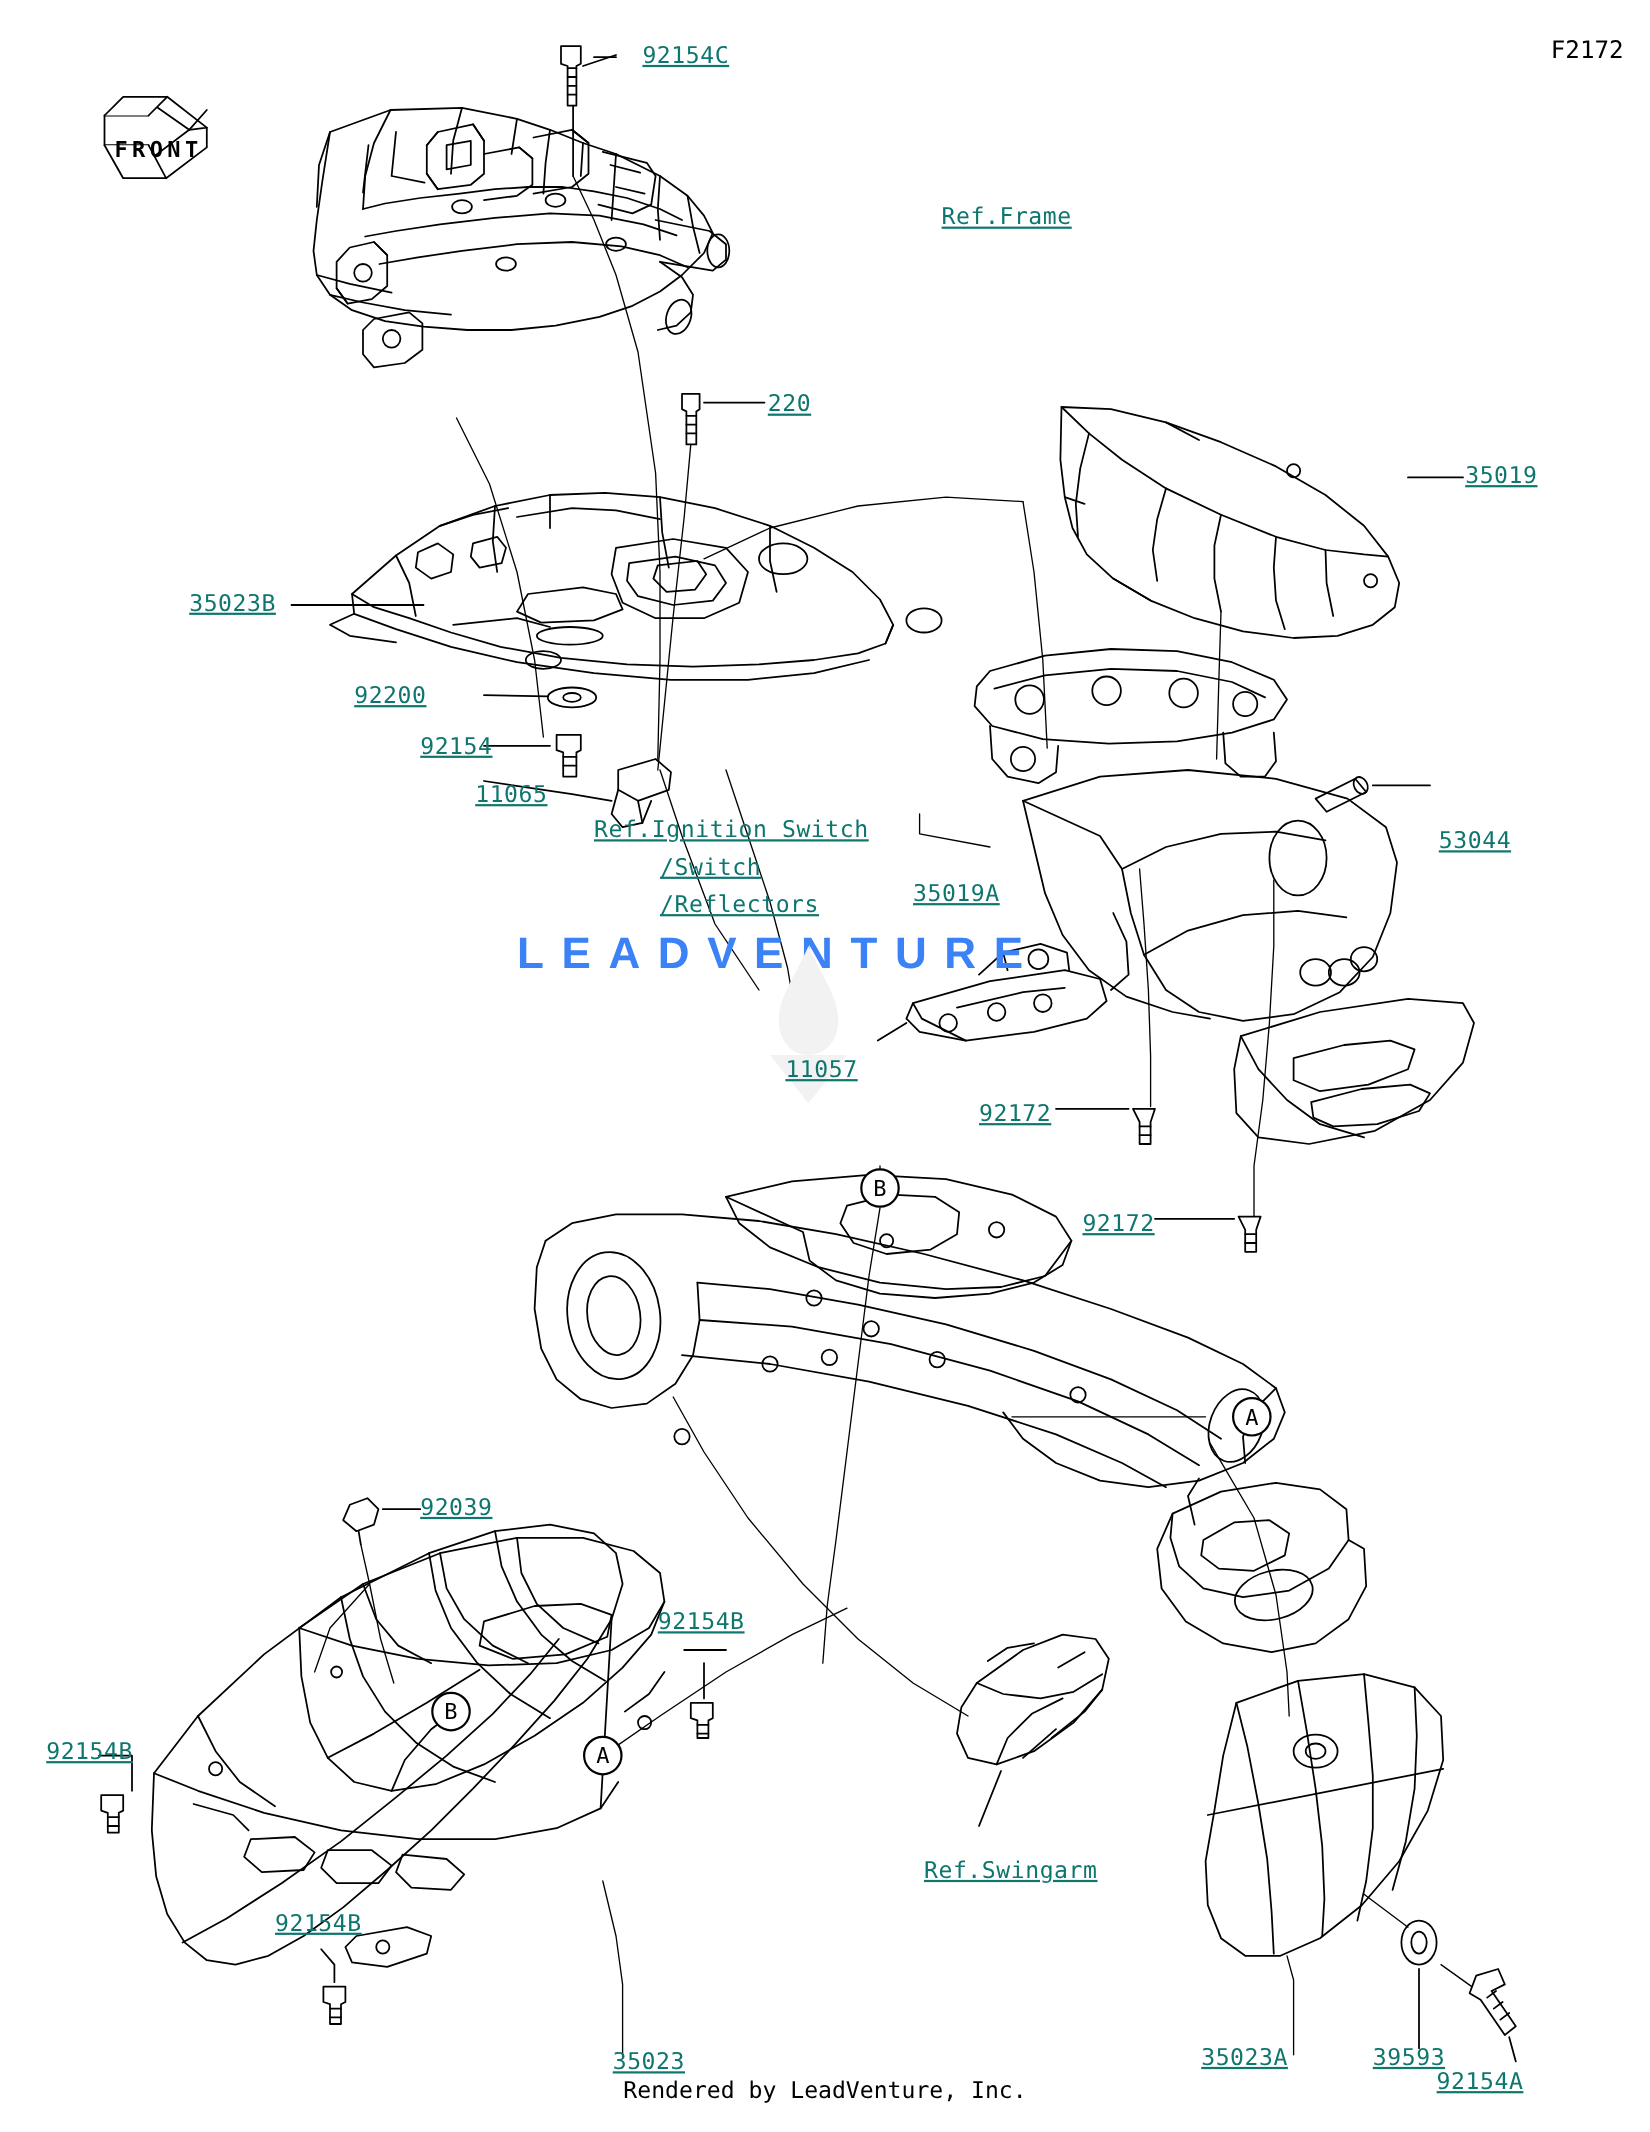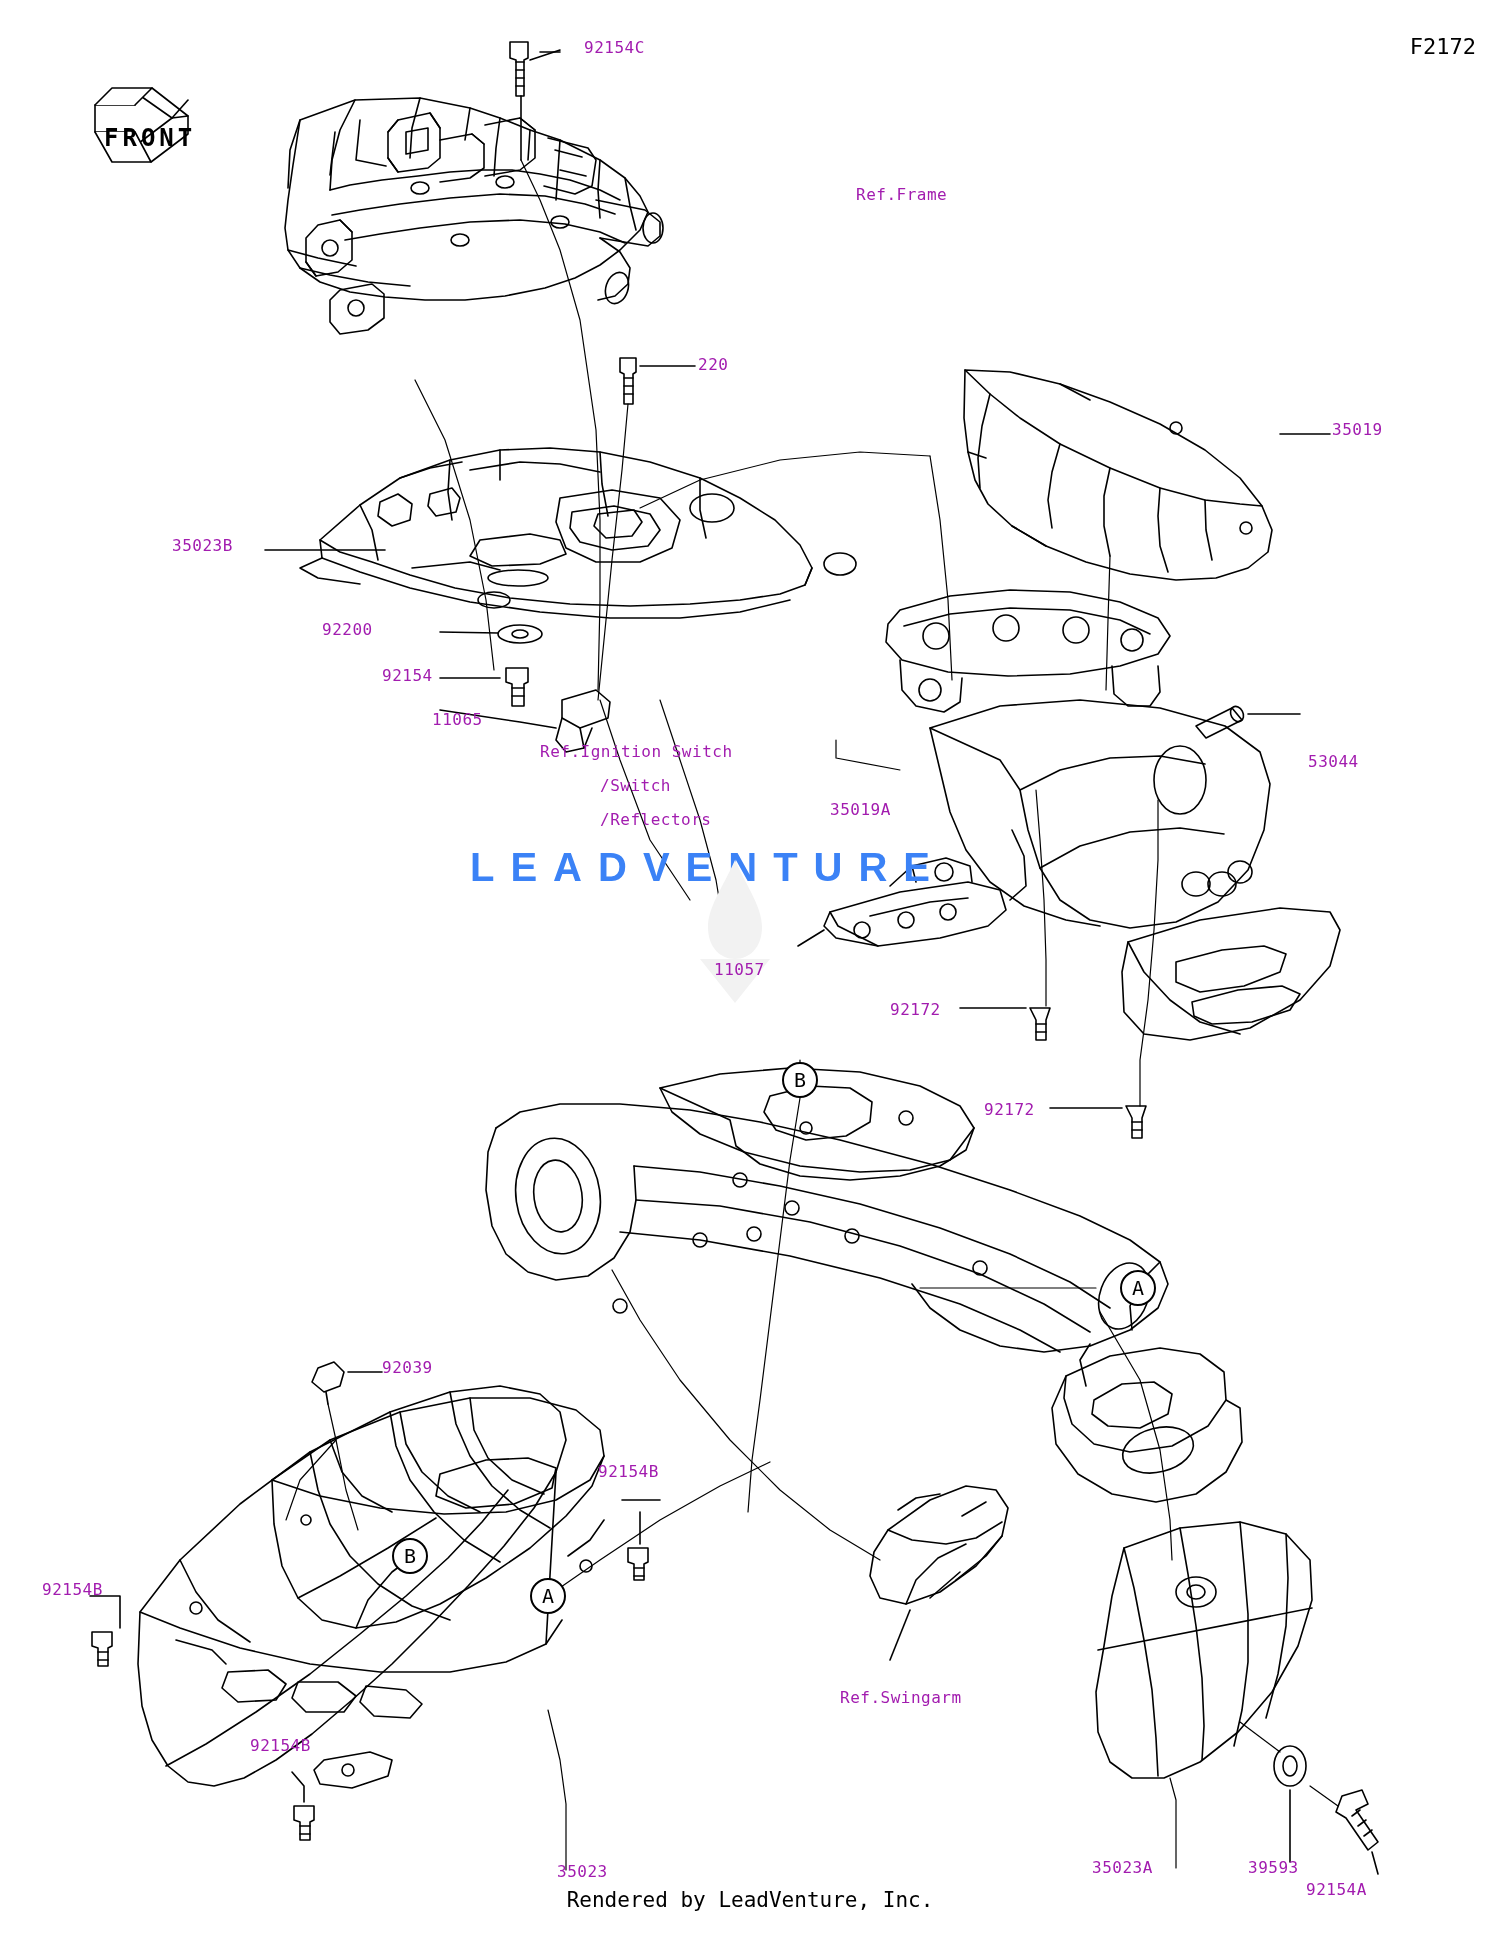--- a/index.html
+++ b/index.html
@@ -23,24 +23,25 @@
   }
   svg.art {
     position: absolute;
     left: 0; top: 0;
     width: 1500px;
     height: 1938px;
   }
   .lbl {
     position: absolute;
     font-family: "DejaVu Sans Mono", monospace;
-    font-size: 16px;
+    font-size: 21px;
     letter-spacing: 0.5px;
     white-space: pre;
-    color: #a21caf;
+    color: #0f766e;
+    text-decoration: underline;
   }
   .footer {
     position: absolute;
     left: 0;
     top: 1888px;
     width: 1500px;
     text-align: center;
     font-family: "DejaVu Sans Mono", monospace;
     font-size: 21px;
   }
@@ -55,21 +56,21 @@
     position: absolute;
     left: 78px;
     top: 80px;
     width: 110px;
     height: 88px;
   }
   .front-badge .txt {
     position: absolute;
     left: 26px;
     top: 44px;
-    font-size: 24px;
+    font-size: 20px;
     letter-spacing: 4px;
     font-weight: bold;
     font-family: "DejaVu Sans Mono", monospace;
   }
   .wm {
     position: absolute;
     left: 470px;
     top: 845px;
     font-family: "Liberation Sans", sans-serif;
     font-size: 40px;

